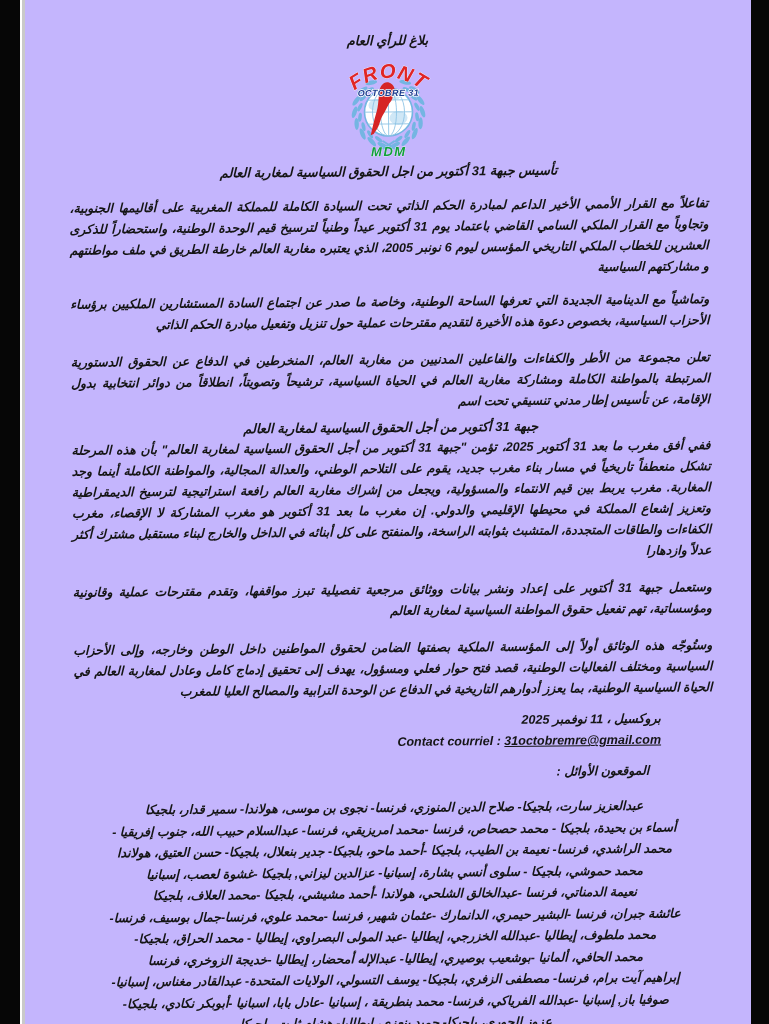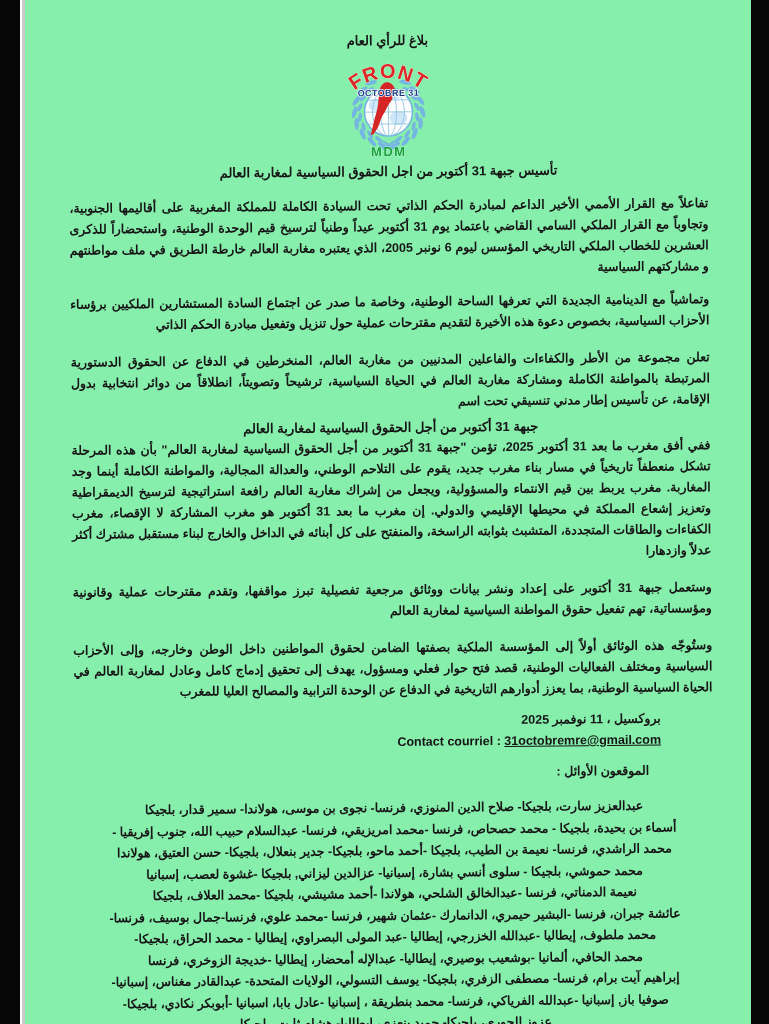--- a/index.html
+++ b/index.html
@@ -1,18 +1,18 @@
 <!DOCTYPE html>
 <html lang="ar"><head>
 <meta charset="utf-8">
 <style>
   html,body{margin:0;padding:0;background:#e9e9e9;}
   .scan{
-    position:relative;width:769px;height:1024px;background:#86efac;
-    overflow:hidden;font-family:"Liberation Sans",sans-serif;
+    position:relative;width:769px;height:1024px;background:#c4b5fd;
+    overflow:hidden;font-family:"Liberation Sans",sans-serif;font-style:italic;
   }
   .edge{position:absolute;top:0;height:100%;background:#060606;}
   .edge.left{left:0;width:20px;border-right:2px solid #ffffff;box-shadow:3px 0 0 #c9c9c9;}
   .edge.right{right:0;width:18px;}
   .page-content{
     position:absolute;left:24px;right:18px;top:0;bottom:0;
     padding:30px 40px 0 48px;direction:rtl;color:#151515;
     font-weight:bold;font-size:12.5px;line-height:21px;
     transform:rotate(-0.5deg);transform-origin:50% 50%;
     text-align:justify;

